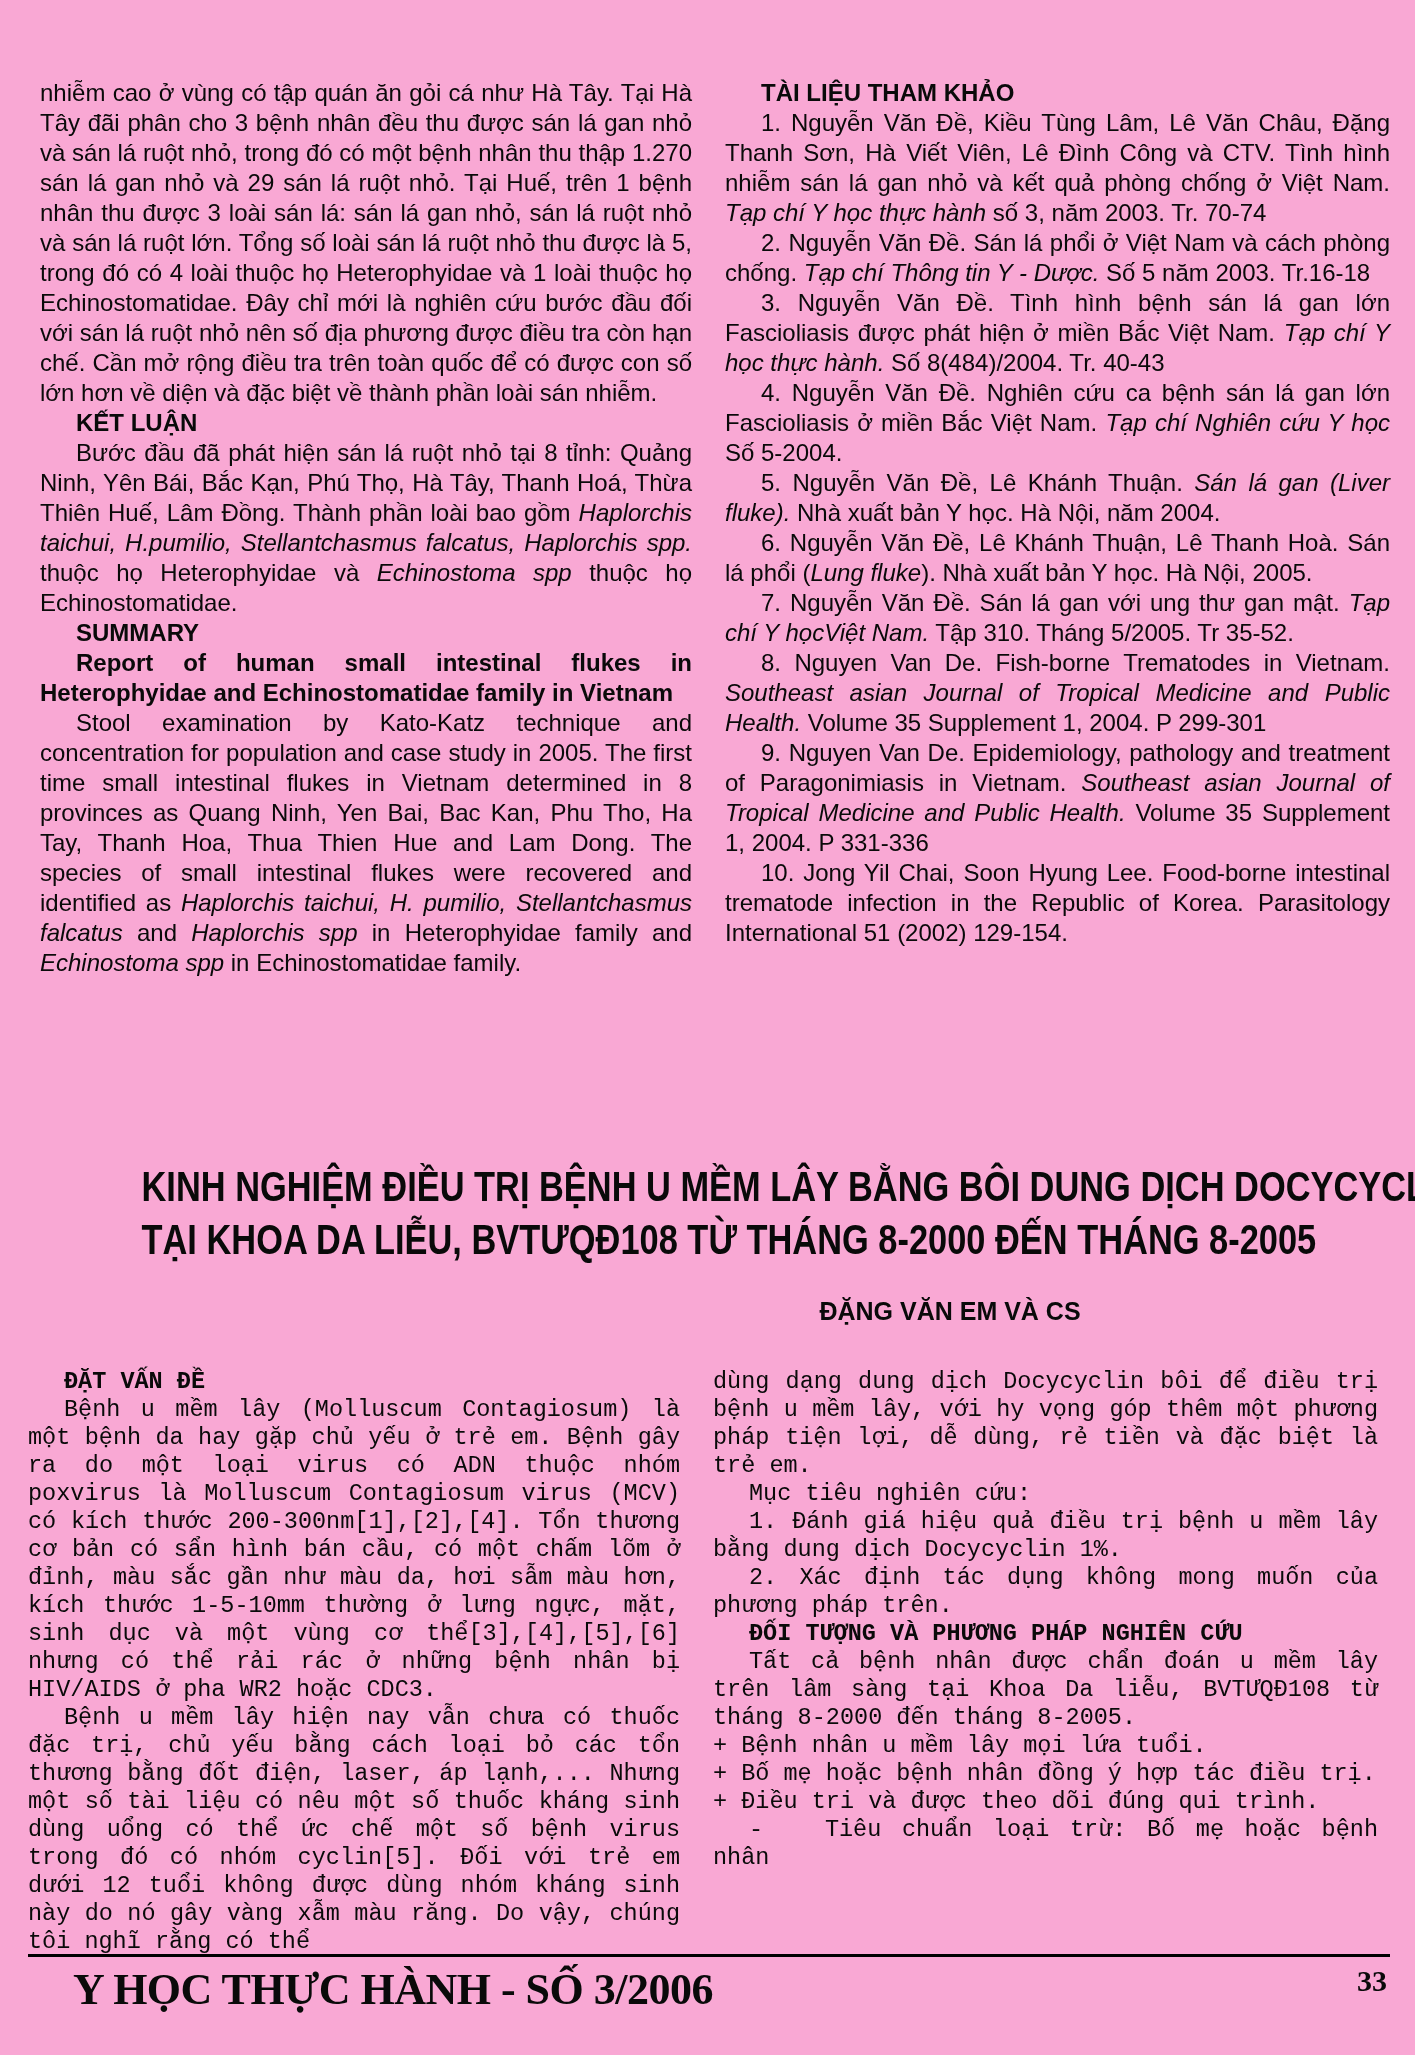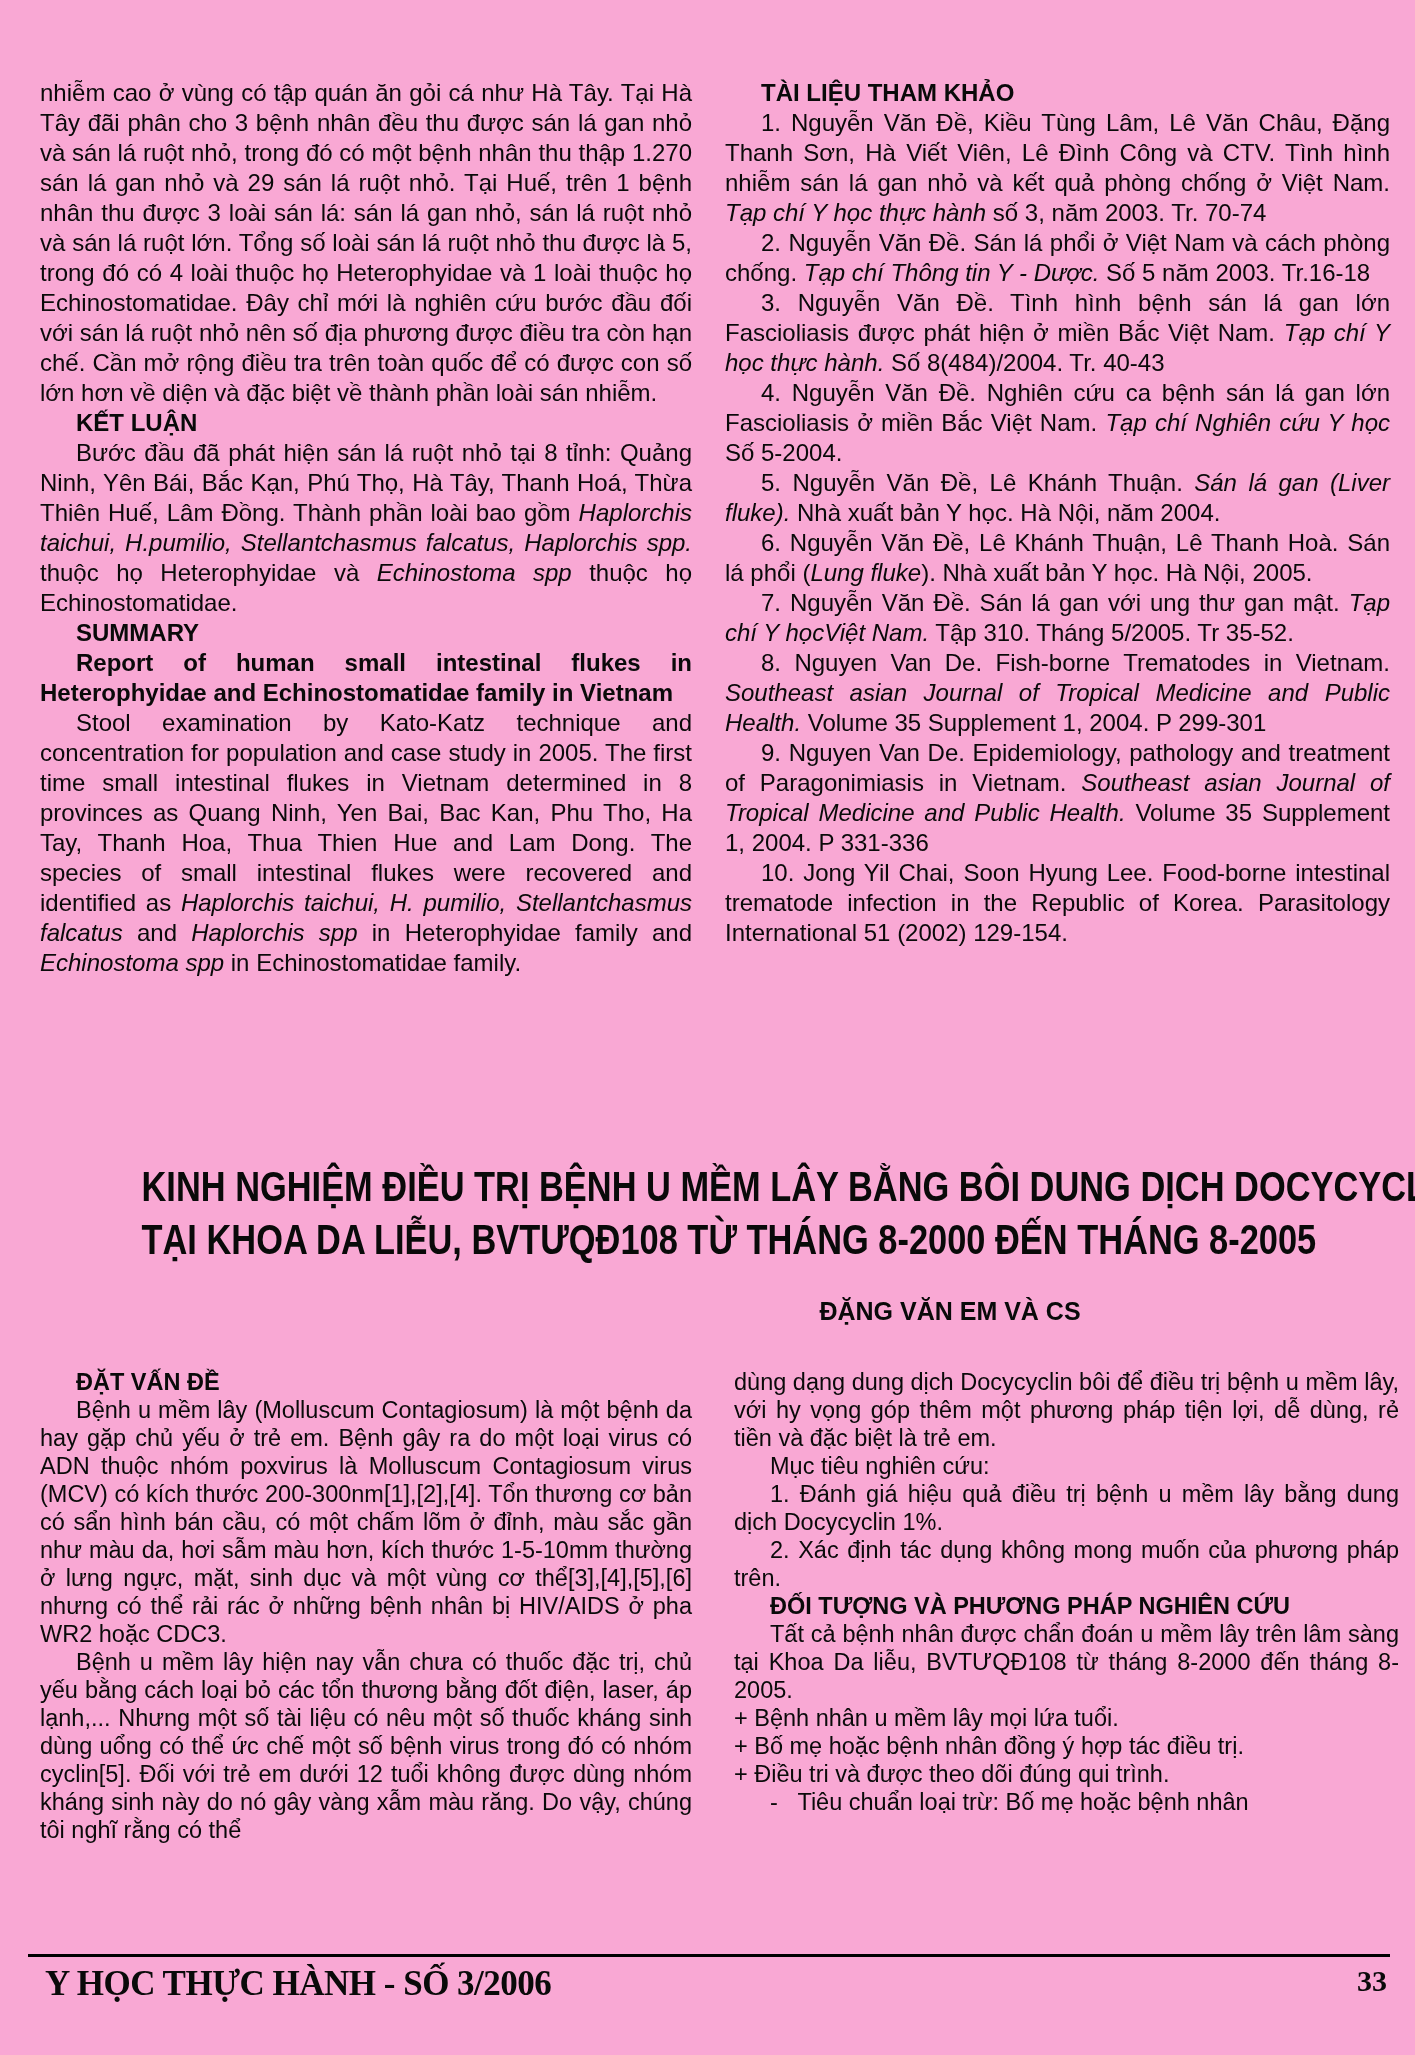--- a/index.html
+++ b/index.html
@@ -1,40 +1,40 @@
 <!DOCTYPE html>
 <html lang="vi"><head>
 <meta charset="utf-8">
 <style>
   html,body{margin:0;padding:0;background:#ffffff;}
   .page{position:relative;width:1415px;height:2055px;background:#f9a8d4;
         font-family:"Liberation Sans",sans-serif;color:#0a0a0a;overflow:hidden;}
   .cols{position:absolute;display:flex;}
   .a1{top:78px;left:40px;gap:33px;}
-  .a2{top:1368px;left:40px;gap:42px;}
+  .a2{top:1368px;left:28px;gap:33px;font-family:Liberation Mono, monospace;}
   .col-l{width:652px;}
   .col-r{width:665px;}
   .blk{margin:0;text-align:justify;}
   .a1 .blk{font-size:24px;line-height:30px;}
   .a2 .blk{font-size:23.5px;line-height:28px;}
   .head{font-weight:bold;text-align:left;}
   .ind{text-indent:36px;}
   .it{font-style:italic;}
   .bd{font-weight:bold;}
   .title-block{position:absolute;top:1160px;left:0;width:1415px;text-align:center;font-weight:bold;}
   .title-line{font-size:43px;line-height:53px;white-space:nowrap;
               transform:scaleX(0.80);transform-origin:50% 50%;letter-spacing:0;}
   .author-line{position:absolute;top:1297px;left:600px;width:700px;text-align:center;
                font-weight:bold;font-size:25px;}
   .footer-rule{position:absolute;top:1954px;left:28px;width:1362px;height:0;
                border-top:3px solid #000;}
   .footer{position:absolute;top:1964px;left:45px;width:1342px;display:flex;
           justify-content:space-between;align-items:flex-start;
           font-family:"Liberation Serif",serif;font-weight:bold;}
-  .footer-journal{font-size:35px;letter-spacing:-0.5px;}
+  .footer-journal{font-size:44px;letter-spacing:-0.5px;margin-left:28px;}
   .footer-page{font-size:30px;margin-left:45px;}
 </style>
 </head>
 <body>
 
 <div class="page">
 
   <div class="cols a1">
     <div class="col-l">
         <p class="blk"><span>nhiễm cao ở vùng có tập quán ăn gỏi cá như Hà Tây. Tại Hà Tây đãi phân cho 3 bệnh nhân đều thu được sán lá gan nhỏ và sán lá ruột nhỏ, trong đó có một bệnh nhân thu thập 1.270 sán lá gan nhỏ và 29 sán lá ruột nhỏ. Tại Huế, trên 1 bệnh nhân thu được 3 loài sán lá: sán lá gan nhỏ, sán lá ruột nhỏ và sán lá ruột lớn. Tổng số loài sán lá ruột nhỏ thu được là 5, trong đó có 4 loài thuộc họ Heterophyidae và 1 loài thuộc họ Echinostomatidae. Đây chỉ mới là nghiên cứu bước đầu đối với sán lá ruột nhỏ nên số địa phương được điều tra còn hạn chế. Cần mở rộng điều tra trên toàn quốc để có được con số lớn hơn về diện và đặc biệt về thành phần loài sán nhiễm.</span></p>

